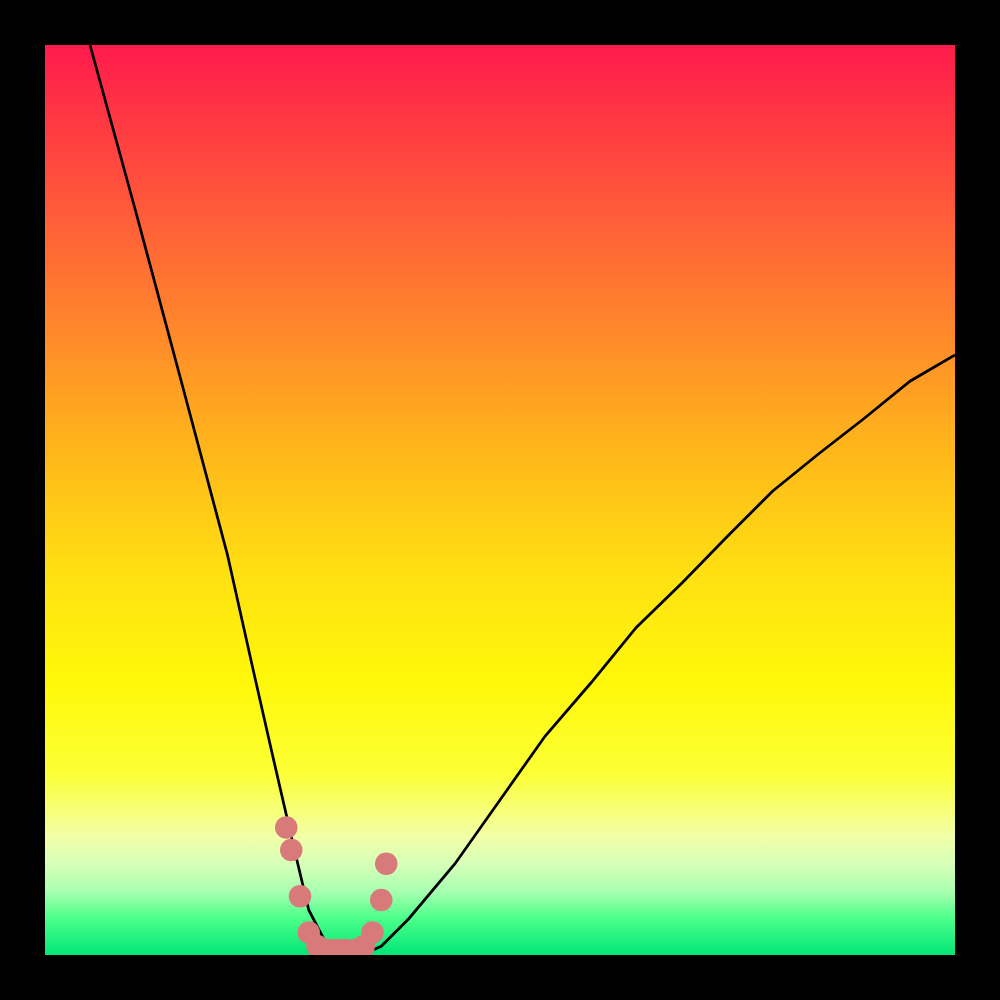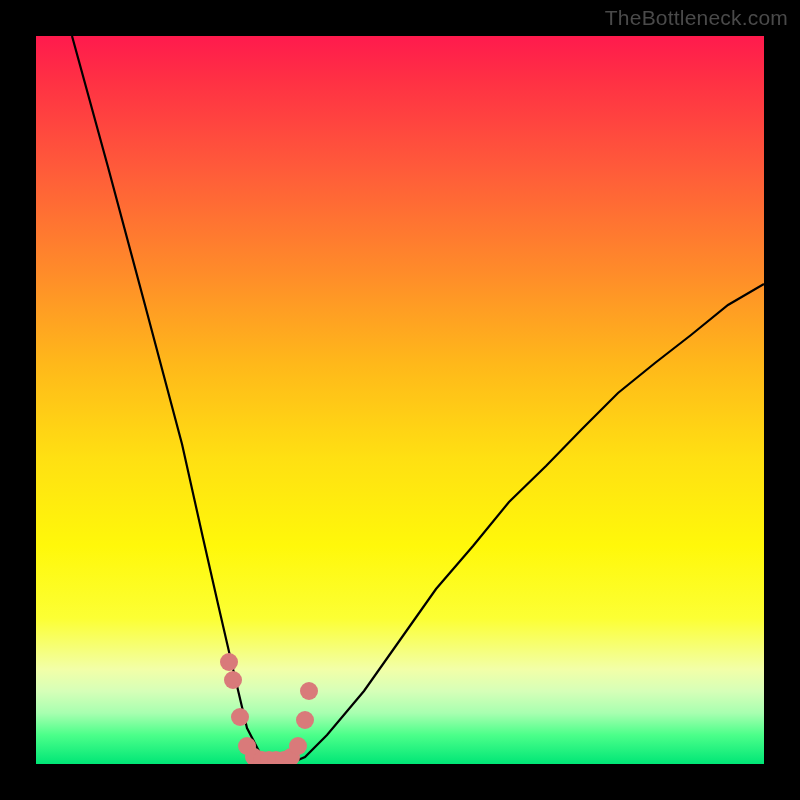--- a/index.html
+++ b/index.html
@@ -61,21 +61,20 @@
     inset: 0;
     width: 100%;
     height: 100%;
     overflow: visible;
   }
 </style>
 </head>
 <body>
 
 <div class="frame">
-  <div class="watermark">TheBottleneck.com</div>
 
   <div class="plot-area">
     <div class="gradient"></div>
 
     <svg class="curve" viewBox="0 0 728 728" preserveAspectRatio="none">
       <path fill="none" stroke="#000" stroke-width="2.2" d="M 36 0
                L 72 131
                L 109 269
                L 146 408
                L 167 502

